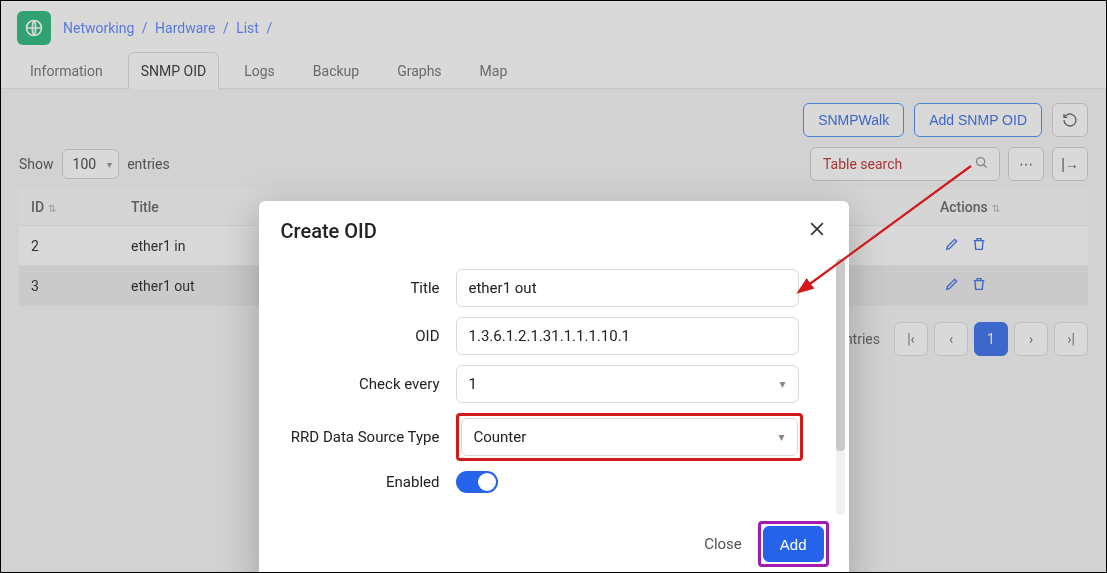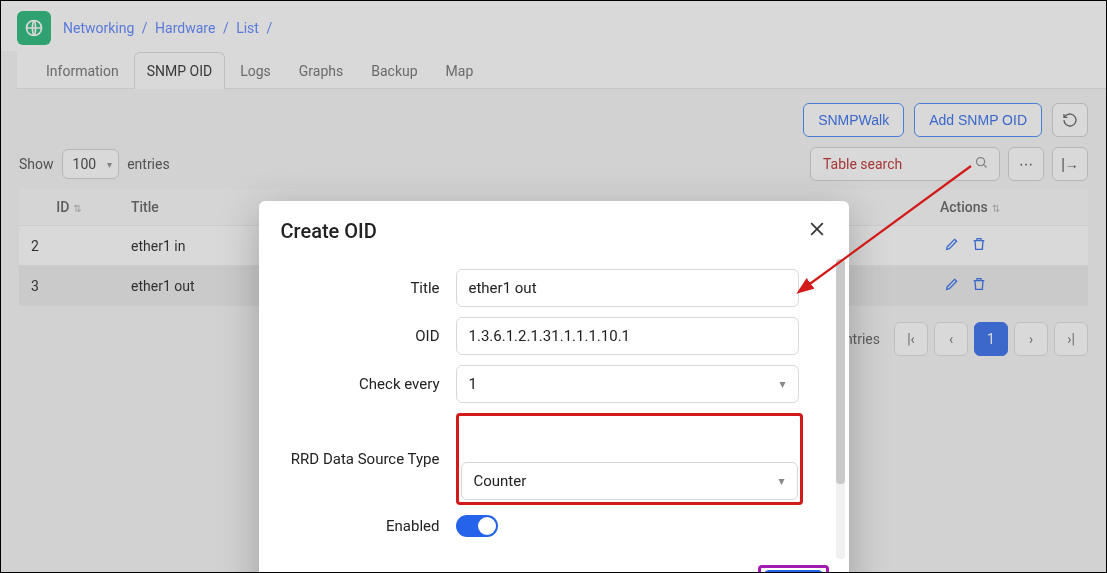--- a/index.html
+++ b/index.html
@@ -42,23 +42,22 @@
     font-size: 20px;
     font-weight: 600;
     margin-top: 2px;
     color: #111;
   }
   .tabs {
     display: flex;
     padding: 0 16px;
     background: #fff;
     border-bottom: 1px solid #e5e5e5;
-    gap: 2px;
+    gap: 12px;
     align-items: flex-start;
-    margin-left: 16px;
   }
   .tab {
     padding: 10px 12px;
     color: #666;
     cursor: pointer;
     border: 1px solid transparent;
     border-bottom: none;
     position: relative;
     top: 1px;
     border-radius: 6px 6px 0 0;
@@ -186,21 +185,21 @@
     border-radius: 6px;
     padding: 0 12px;
     display: flex; align-items: center;
     background: #fff; color: #222;
     position: relative;
     margin-right: 28px;
     font-size: 15px;
   }
   .form-control .dd { position: absolute; right: 12px; color: #888; font-size: 12px; }
   .highlight-box { border: 3px solid #d21a1a; border-radius: 4px; padding: 2px; margin-right: 24px; flex: 1; display: flex; }
-  .highlight-box .form-control { margin-right: 0; margin-top: 44px; }
+  .highlight-box .form-control { margin-right: 0; }
   .toggle {
     width: 42px; height: 22px; background: #2563eb; border-radius: 11px;
     position: relative;
   }
   .toggle .knob {
     position: absolute; right: 2px; top: 2px; width: 18px; height: 18px;
     background: #fff; border-radius: 50%;
   }
   .modal-foot {
     display: flex; justify-content: flex-end; align-items: center;
@@ -240,22 +239,22 @@
         <a>List</a>
         <span class="sep">/</span>
       </div>
     </div>
   </div>
 
   <div class="tabs">
     <div class="tab">Information</div>
     <div class="tab active">SNMP OID</div>
     <div class="tab">Logs</div>
+    <div class="tab">Backup</div>
     <div class="tab">Graphs</div>
-    <div class="tab">Backup</div>
     <div class="tab">Map</div>
   </div>
 
   <div class="content">
     <div class="toolbar">
       <button class="btn">SNMPWalk</button>
       <button class="btn">Add SNMP OID</button>
       <button class="btn icon">
         <svg width="16" height="16" viewBox="0 0 24 24" fill="none" stroke="#555" stroke-width="2">
             <path d="M3 12a9 9 0 1 0 3-6.7L3 8"></path>
@@ -288,21 +287,21 @@
         </button>
         <button class="btn icon">
           <span>|→</span>
         </button>
       </div>
     </div>
 
     <table class="data">
       <thead>
         <tr>
-          <th class="idcol" style="width:100px;text-align:center;">
+          <th class="idcol" style="width:100px;">
             <span>ID</span><span class="sorticon">⇅</span>
           </th>
           <th>
             <span>Title</span>
           </th>
           <th style="width:120px;">
             <span class="sorticon">⇅</span>
           </th>
           <th style="width:160px;">
             <span>Actions</span><span class="sorticon">⇅</span>

